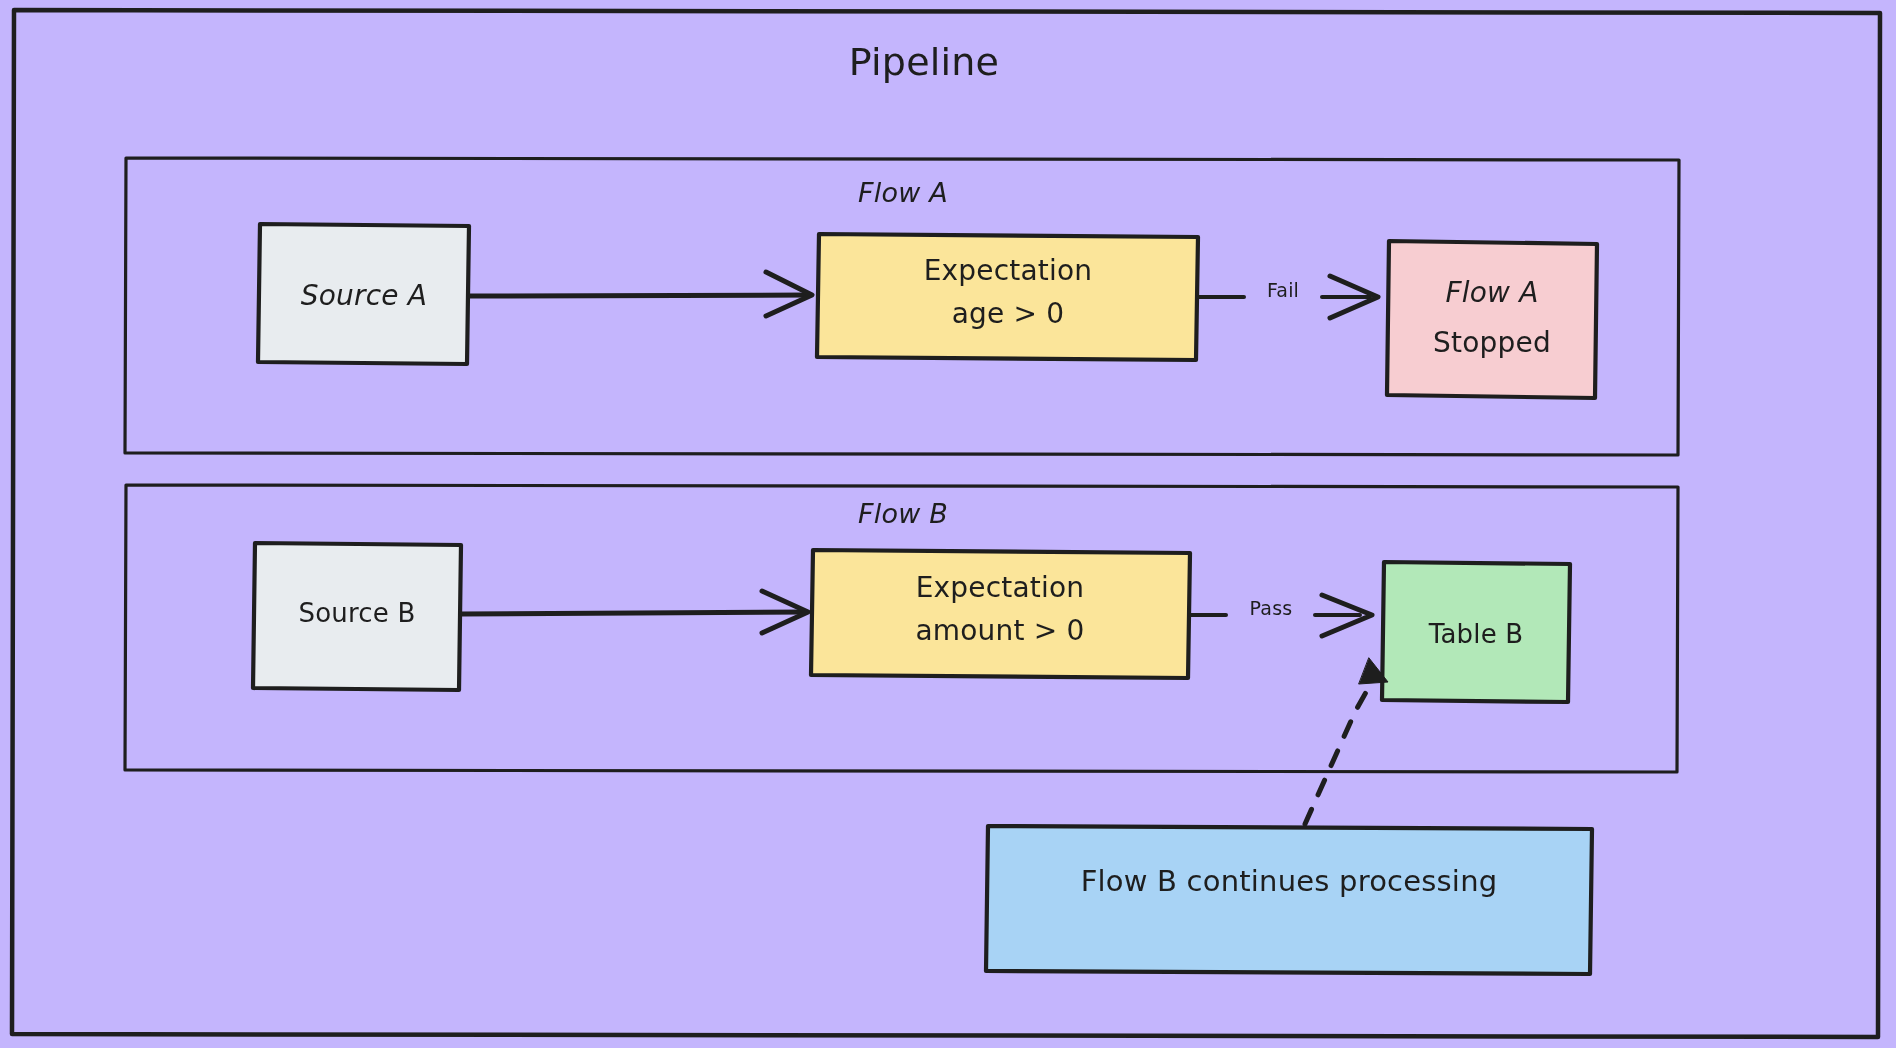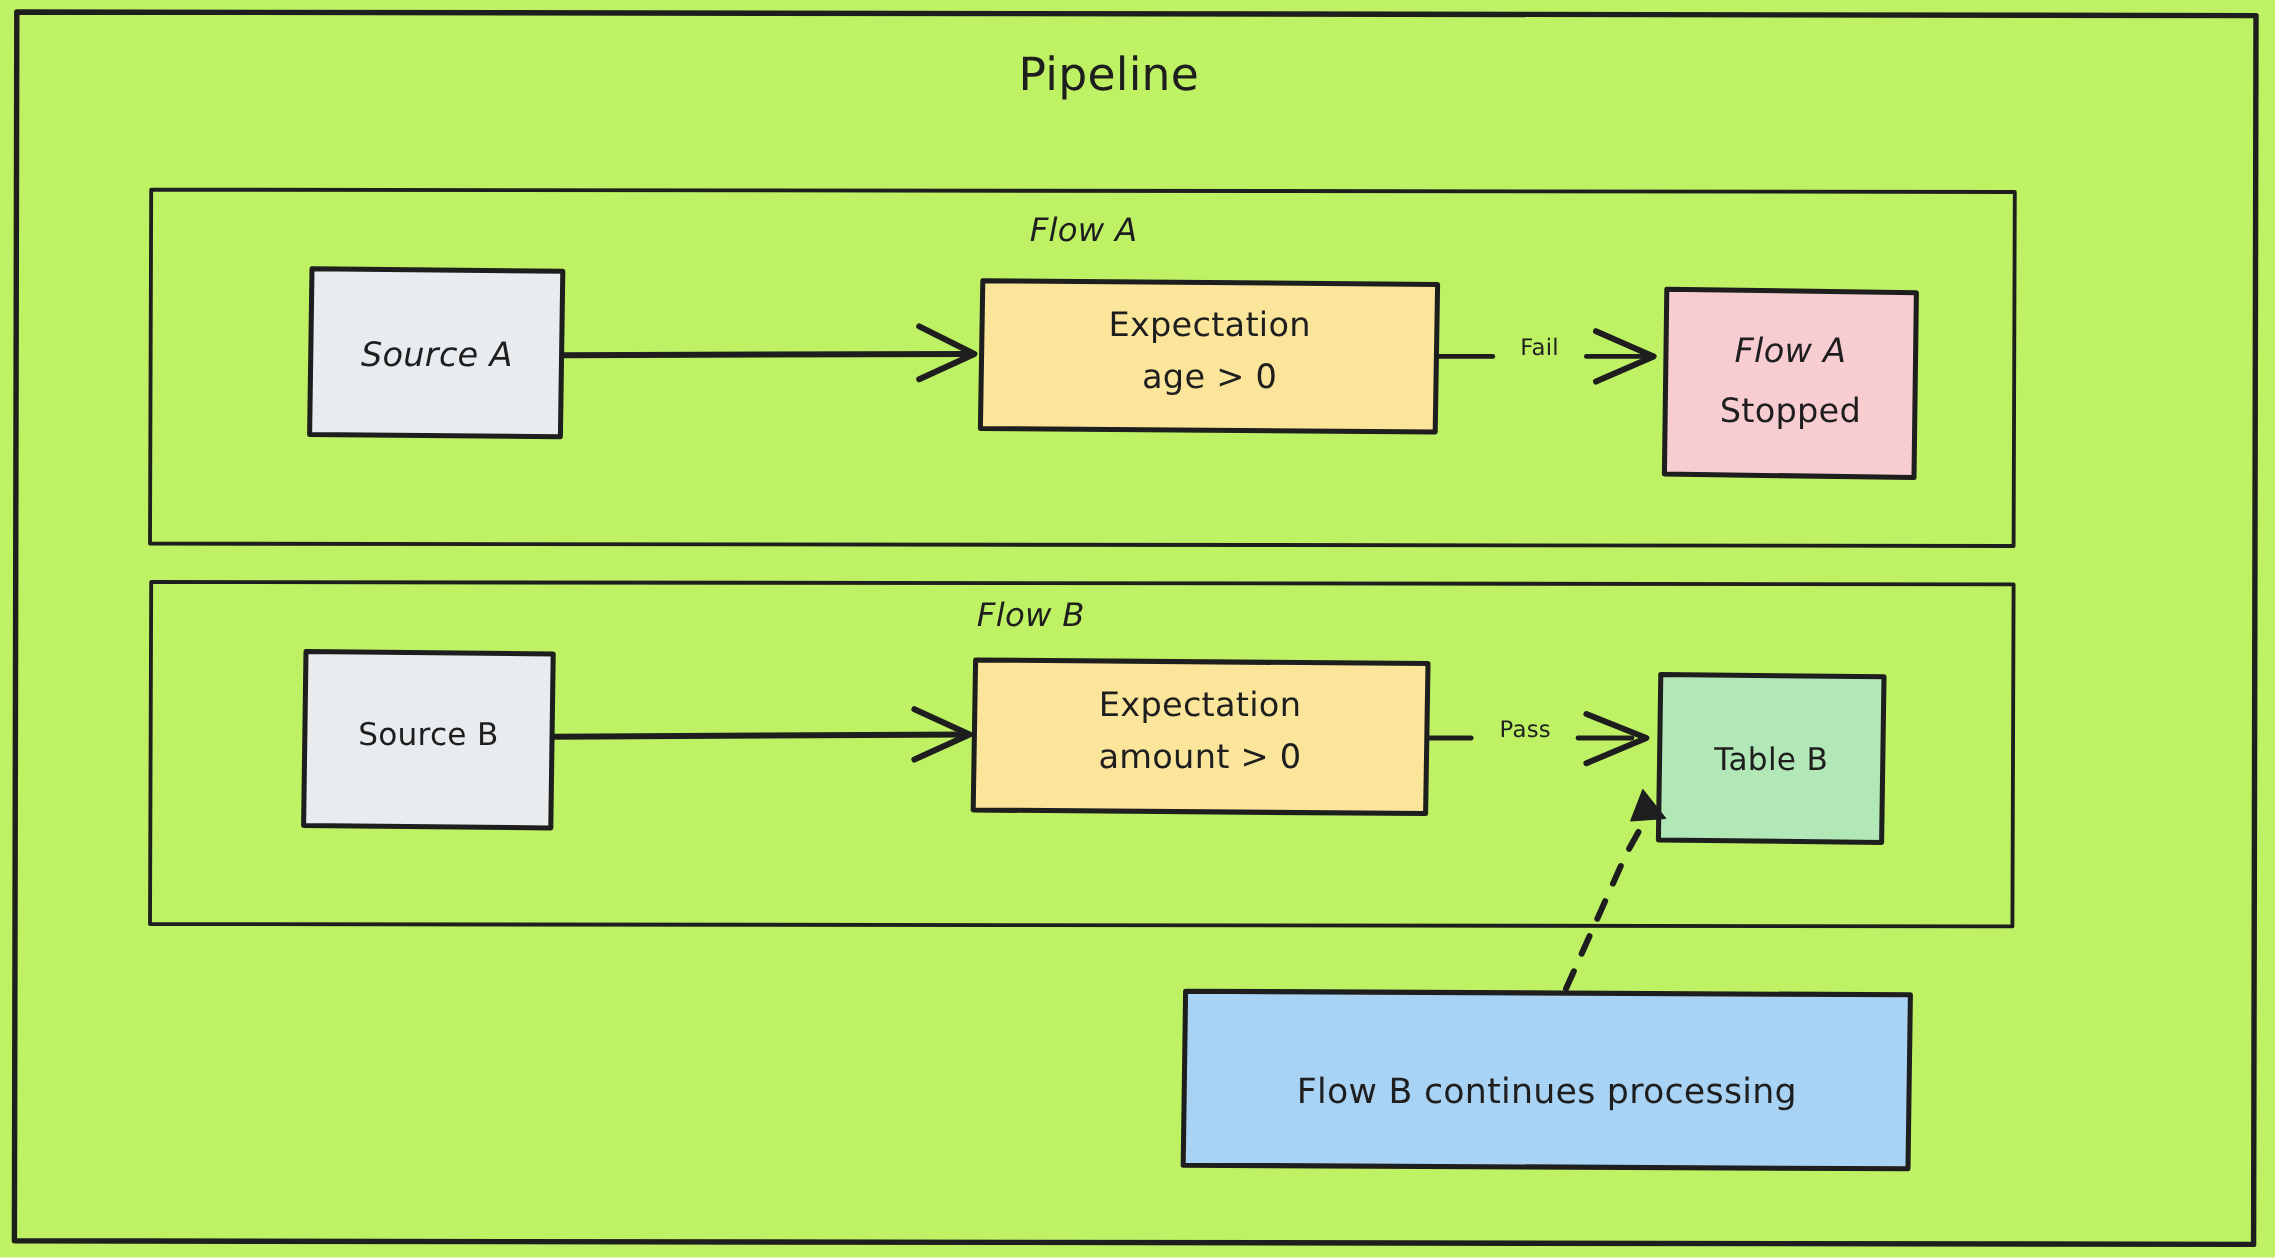--- a/index.html
+++ b/index.html
@@ -4,21 +4,21 @@
 <style>
   html, body {
     margin: 0;
     padding: 0;
     background: #ffffff;
   }
   #canvas {
     position: relative;
     width: 1896px;
     height: 1048px;
-    background: #bef264;
+    background: #c4b5fd;
     font-family: "DejaVu Sans", sans-serif;
     overflow: hidden;
   }
   svg#sketch {
     position: absolute;
     left: 0;
     top: 0;
     width: 1896px;
     height: 1048px;
   }
@@ -105,26 +105,26 @@
   <div class="lbl nodetext center-x it" style="left:364px; top:278px;">Source A</div>
 
   <div class="lbl nodetext center-x" style="left:1008px; top:253px;">Expectation</div>
   <div class="lbl nodetext center-x" style="left:1008px; top:296px;">age &gt; 0</div>
 
   <div class="lbl edgelabel center-x" style="left:1283px; top:278px;">Fail</div>
 
   <div class="lbl nodetext center-x it" style="left:1492px; top:275px;">Flow A</div>
   <div class="lbl nodetext center-x" style="left:1492px; top:325px;">Stopped</div>
 
-  <div class="lbl grouptitle center-x it" style="left:859px; top:497px;font-style:italic;">Flow B</div>
+  <div class="lbl grouptitle center-x it" style="left:903px; top:497px;font-style:italic;">Flow B</div>
 
   <div class="lbl nodetext-sm center-x" style="left:357px; top:597px;">Source B</div>
 
   <div class="lbl nodetext center-x" style="left:1000px; top:570px;">Expectation</div>
   <div class="lbl nodetext center-x" style="left:1000px; top:613px;">amount &gt; 0</div>
 
   <div class="lbl edgelabel center-x" style="left:1271px; top:596px;">Pass</div>
 
   <div class="lbl nodetext-sm center-x" style="left:1476px; top:618px;">Table B</div>
 
-  <div class="lbl notetext center-x" style="left:1289px; top:863px;margin-top:28px;">Flow B continues processing</div>
+  <div class="lbl notetext center-x" style="left:1289px; top:863px;">Flow B continues processing</div>
 
 </div>
 
 </body></html>

